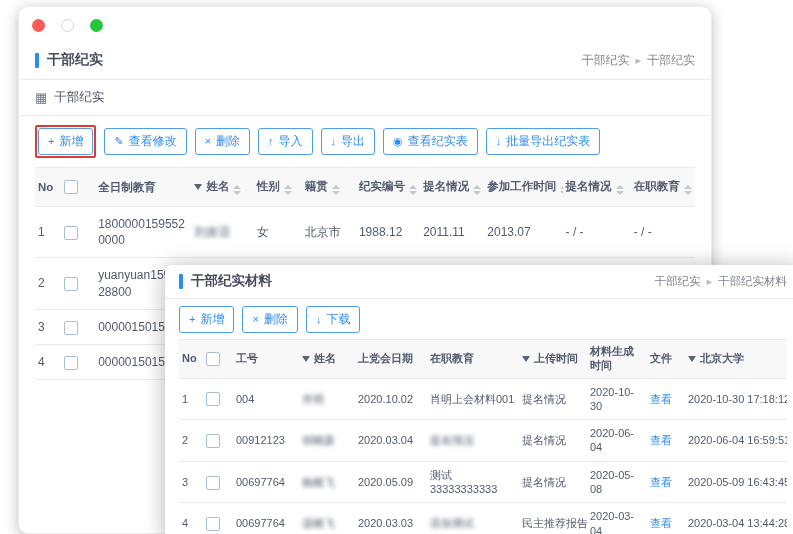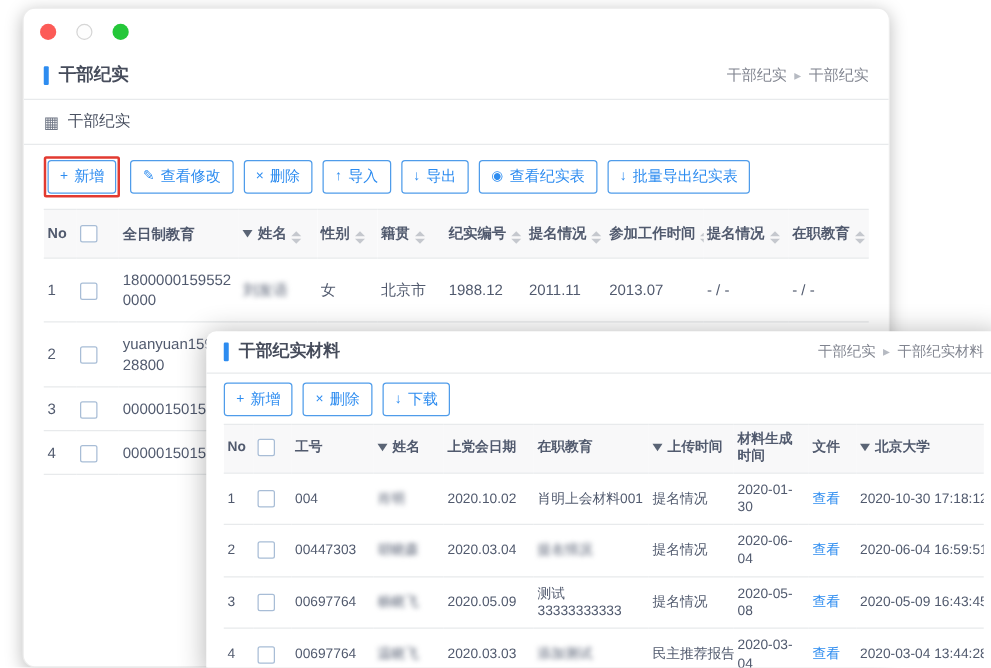--- a/index.html
+++ b/index.html
@@ -276,28 +276,28 @@
     </thead>
     <tbody>
       <tr>
         <td>1</td>
         <td><input type="checkbox" style=""></td>
         <td>004</td>
         <td class="redacted">肖明</td>
         <td>2020.10.02</td>
         <td>肖明上会材料001</td>
         <td class="nowrap">提名情况</td>
-        <td>2020-01-30</td>
+        <td>2020-10-30</td>
         <td><a class="link">查看</a></td>
         <td class="nowrap">2020-10-30 17:18:12</td>
       </tr>
       <tr>
         <td>2</td>
         <td><input type="checkbox" style=""></td>
-        <td>00447303</td>
+        <td>00912123</td>
         <td class="redacted">胡晓森</td>
         <td>2020.03.04</td>
         <td class="redacted">提名情况</td>
         <td class="nowrap">提名情况</td>
         <td>2020-06-04</td>
         <td><a class="link">查看</a></td>
         <td class="nowrap">2020-06-04 16:59:51</td>
       </tr>
       <tr>
         <td>3</td>

